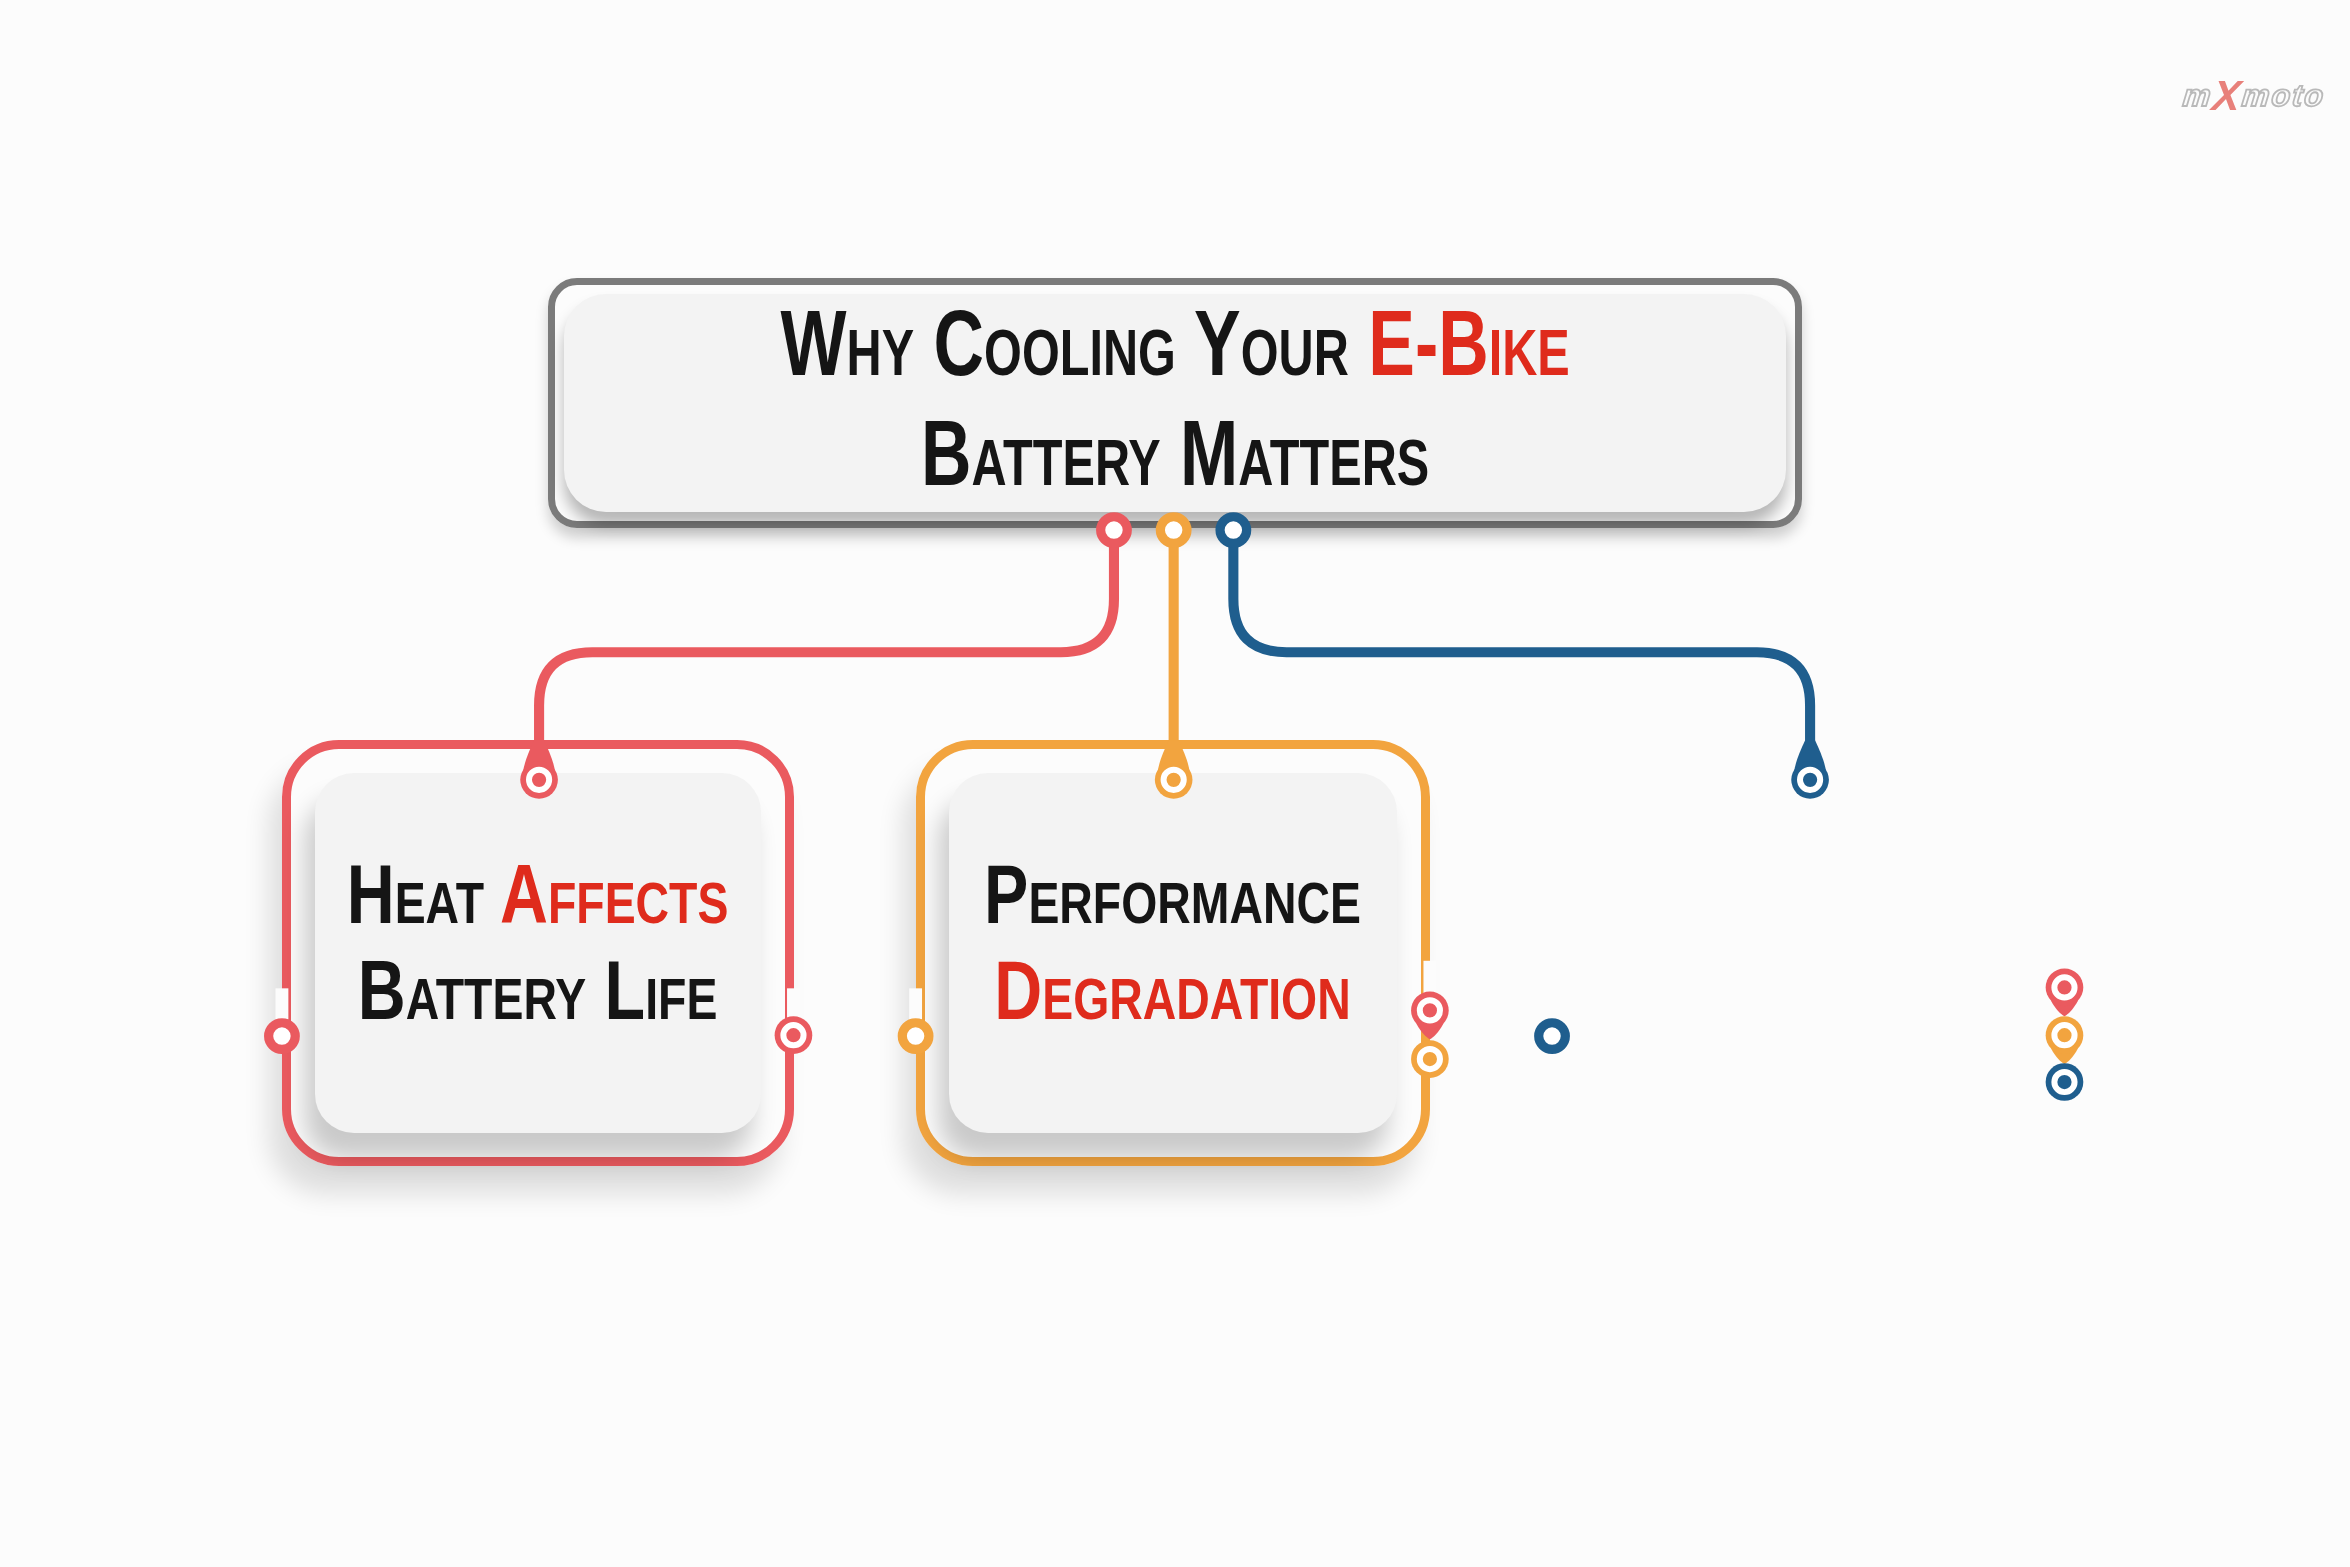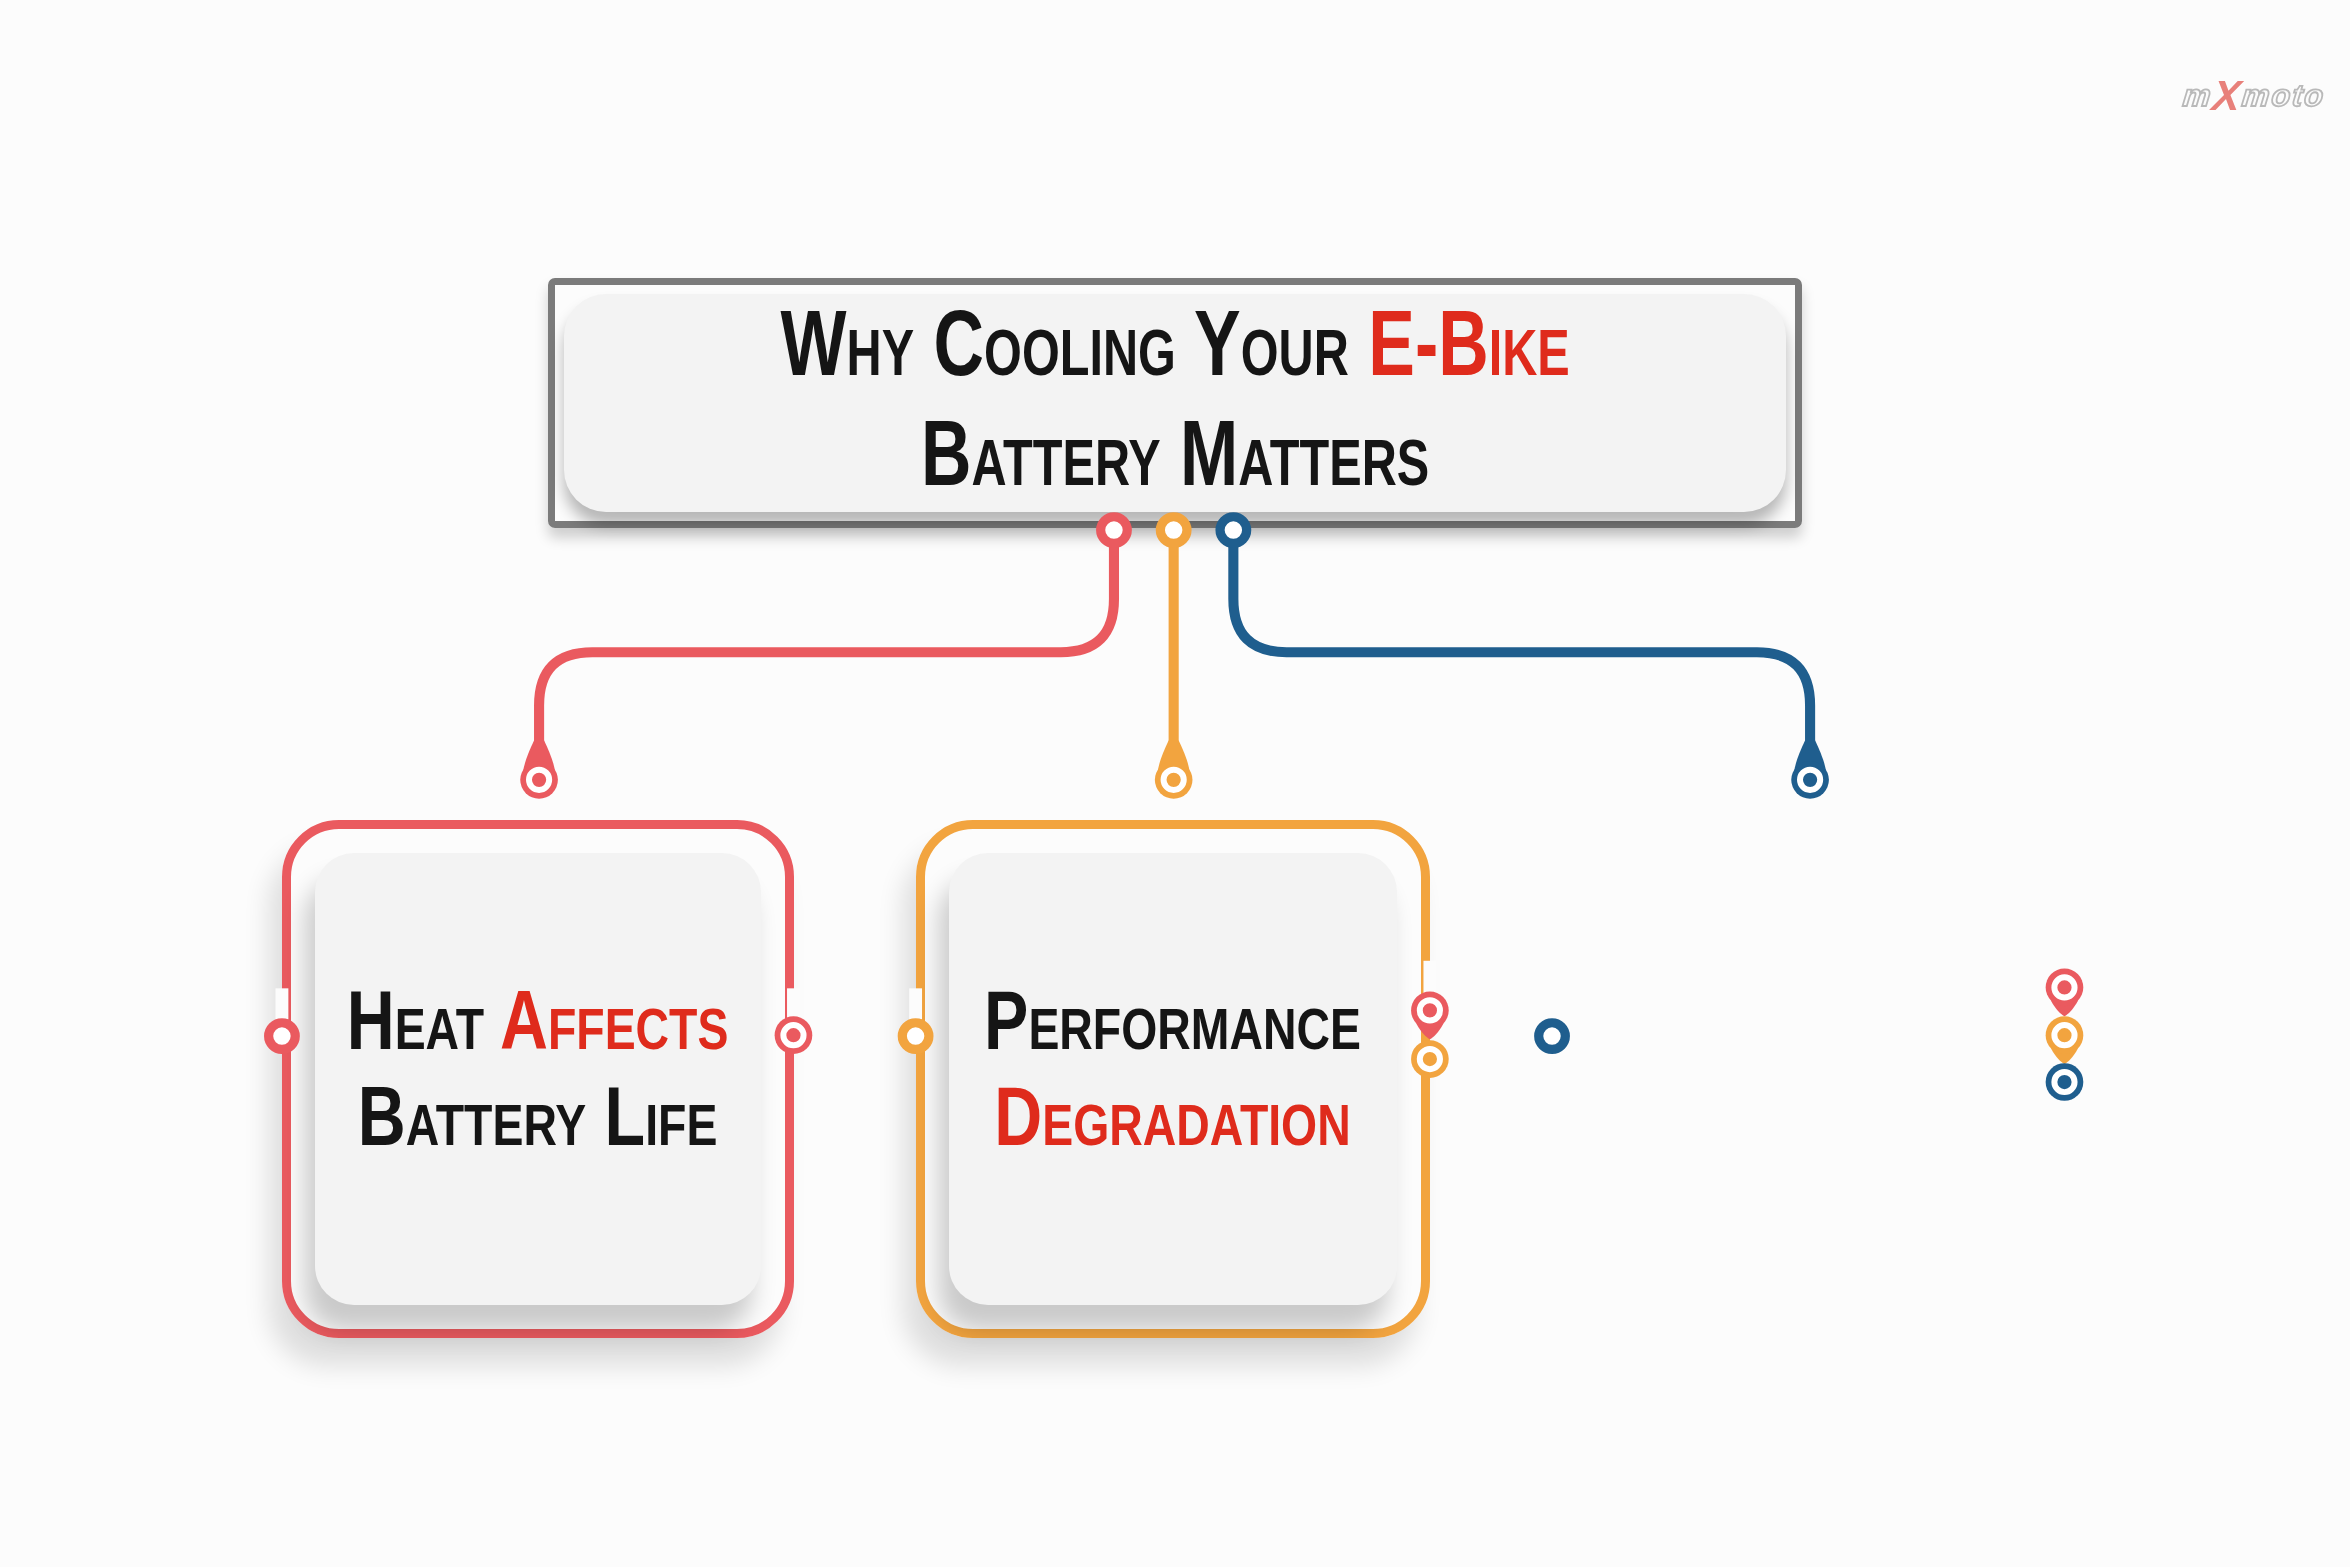--- a/index.html
+++ b/index.html
@@ -32,42 +32,42 @@
     font-size:42px;
     color:var(--logo-x,#E8807A);
     vertical-align:-3.7px;
   }
   
   .title-box{
     position:absolute; left:548px; top:278px;
     width:1254px; height:250px;
     box-sizing:border-box;
     border:7.3px solid var(--title-border,#7B7B7B);
-    border-radius:7px;
+    border-radius:29px;
     box-shadow:0 9.2px 13px rgba(0,0,0,.18);
   }
   .title-card{
     position:absolute; inset:9.2px;
     background:var(--card-bg,#F3F3F3);
     border-radius:42px;
     box-shadow:0 13px 14.7px rgba(0,0,0,.28);
     display:flex; flex-direction:column;
     align-items:center; justify-content:center;
     padding-bottom:11px;
   }
   .title-lines{ transform:scaleX(.76); transform-origin:center; }
   .title-line{
     font-size:92px; font-weight:bold;
     font-variant:small-caps;
     line-height:110px;
     white-space:nowrap; text-align:center;
   }
   
   .node-box{
-    position:absolute; top:820px; height:518px;
+    position:absolute; top:740px; height:426px;
     box-sizing:border-box;
     border-width:9.2px; border-style:solid;
     border-radius:57px;
     box-shadow:-13px 27.5px 26px rgba(0,0,0,.12);
   }
   .box-coral{ border-color:var(--coral,#EA5A5F); left:282px; width:512px; }
   .box-orange{ border-color:var(--orange,#F2A43F); left:916px; width:514px; }
   .box-blue{ border-color:var(--blue,#1F5E8E); left:1552px; width:512px; }
   .node-card{
     position:absolute; inset:24px;

